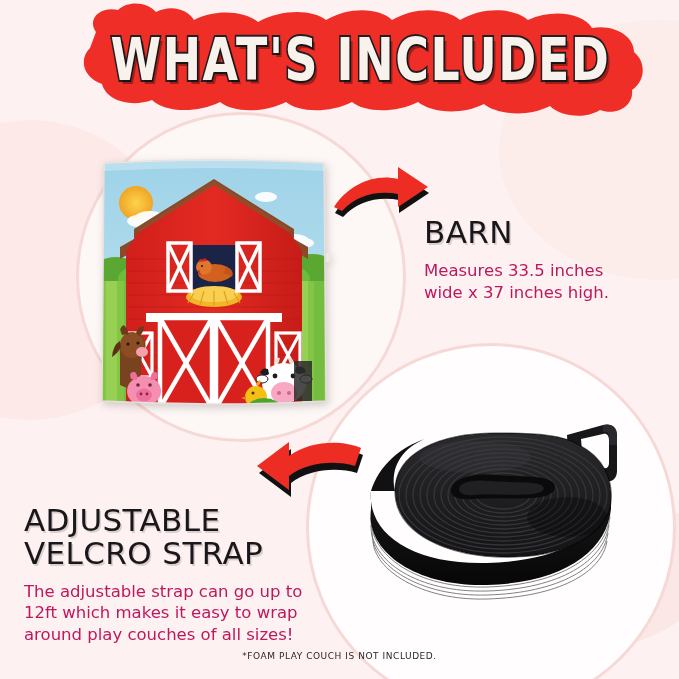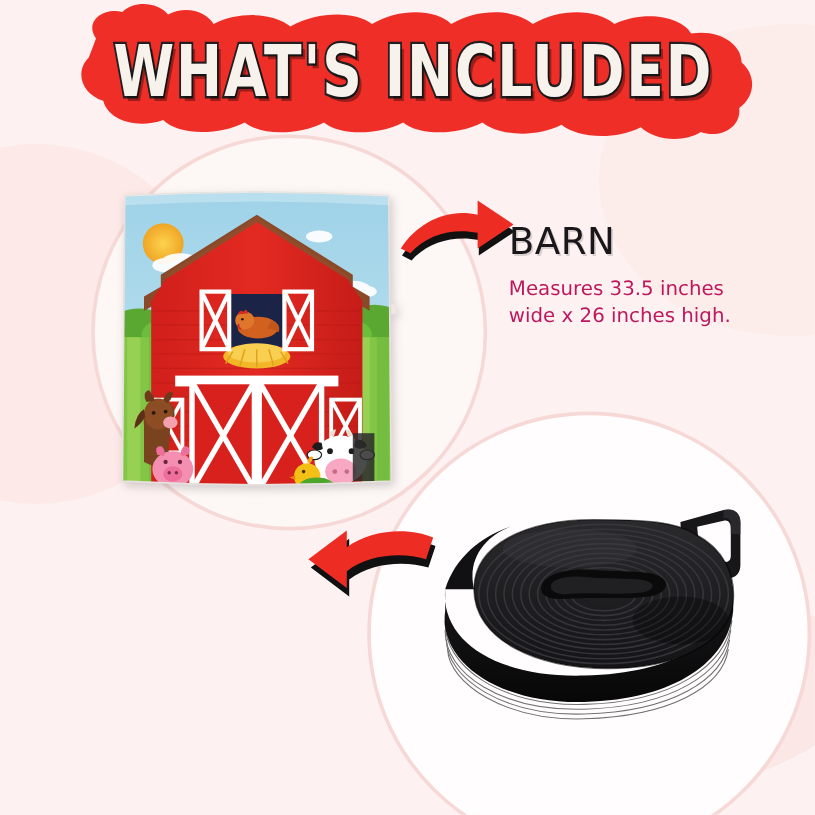--- a/index.html
+++ b/index.html
@@ -22,21 +22,21 @@
     background:#f8dedc;opacity:.55;transform:rotate(-12deg);}
 
   
   .ring{position:absolute;border-radius:50%;box-sizing:border-box;}
   .ring-barn{left:76px;top:112px;width:330px;height:330px;
     border:3px solid #f6d9d6;background:#fdf7f6;}
   .ring-strap{left:306px;top:343px;width:370px;height:370px;
     border:3px solid #f6d9d6;background:#fffdfd;}
 
   
-  #banner-wrap{position:absolute;left:52px;top:2px;width:585px;height:115px;text-decoration:underline;}
+  #banner-wrap{position:absolute;left:68px;top:2px;width:585px;height:115px;text-decoration:underline;}
   #banner-wrap svg{display:block;width:100%;height:100%;}
   #banner-title{
     position:absolute;left:0;top:0;width:585px;height:115px;
     display:flex;align-items:center;justify-content:center;
     font-family:"DejaVu Sans", sans-serif;
     font-weight:bold;font-size:45px;letter-spacing:1.5px;
     color:#f7f2ec;
     -webkit-text-stroke:3px #231f20;
     paint-order:stroke fill;
     text-shadow:3px 3px 0 rgba(0,0,0,.35);
@@ -60,20 +60,21 @@
   #arrow-to-barn svg,#arrow-to-strap svg{display:block;width:100%;height:100%;}
 
   
   .callout-title{
     font-family:"DejaVu Sans", sans-serif;
     font-weight:400;
     color:#19171a;
     letter-spacing:.4px;
     line-height:1.08;
     text-shadow:1.5px 1.5px 0 rgba(0,0,0,.14);
+    margin-top:30px;
   }
   .callout-body{
     font-family:"DejaVu Sans", sans-serif;
     color:#be185d;
     line-height:1.3;
   }
 
   #barn-text{position:absolute;left:424px;top:186px;width:250px;}
   #barn-text .callout-title{font-size:31px;}
   #barn-text .callout-body{font-size:16.5px;margin-top:11px;}
@@ -405,19 +406,31 @@
       <path d="M40,86 C34,60 50,42 70,34 C46,42 24,60 16,86 Z" fill="#111113"></path>
     </svg>
   </div>
 
   <div id="barn-text">
     <div class="callout-title">
       <div>BARN</div>
     </div>
     <div class="callout-body">
       <div>Measures 33.5 inches</div>
-      <div>wide x 26 inches high.</div>
+      <div>wide x 37 inches high.</div>
     </div>
   </div>
 
-
+  <div id="strap-text">
+    <div class="callout-title">
+      <div>ADJUSTABLE</div>
+      <div>VELCRO STRAP</div>
+    </div>
+    <div class="callout-body">
+      <div>The adjustable strap can go up to</div>
+      <div>12ft which makes it easy to wrap</div>
+      <div>around play couches of all sizes!</div>
+    </div>
+  </div>
+
+  <div id="footer-note">*FOAM PLAY COUCH IS NOT INCLUDED.</div>
 
 </div>
 
 </body></html>

